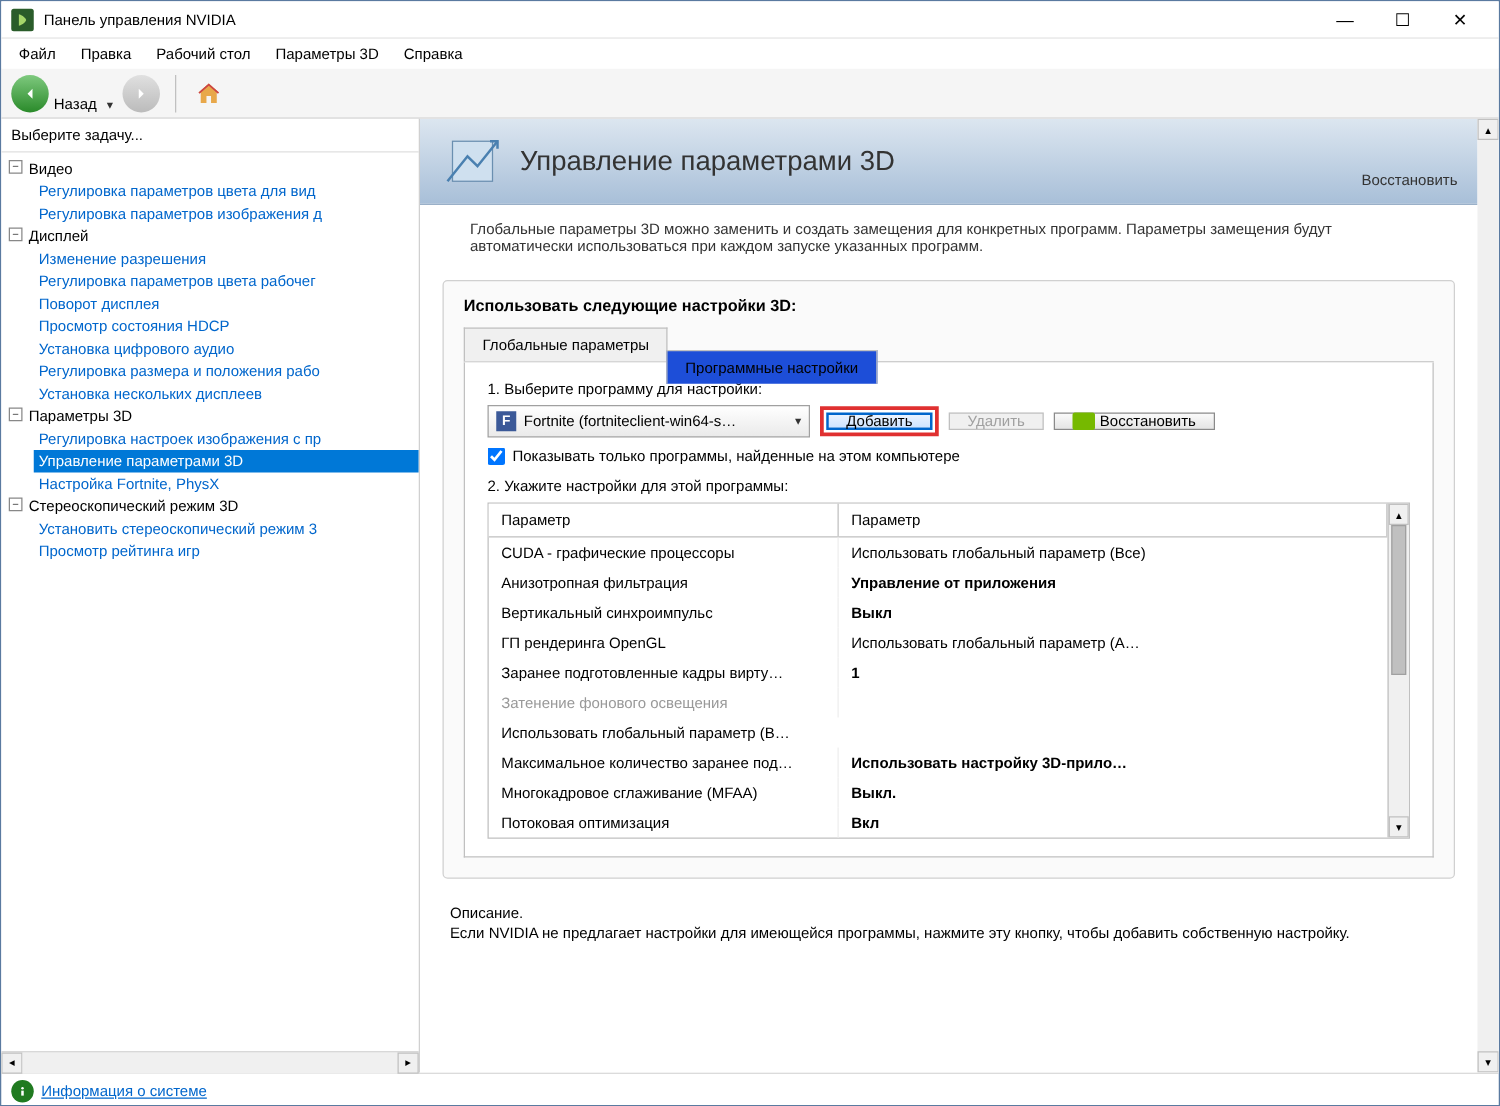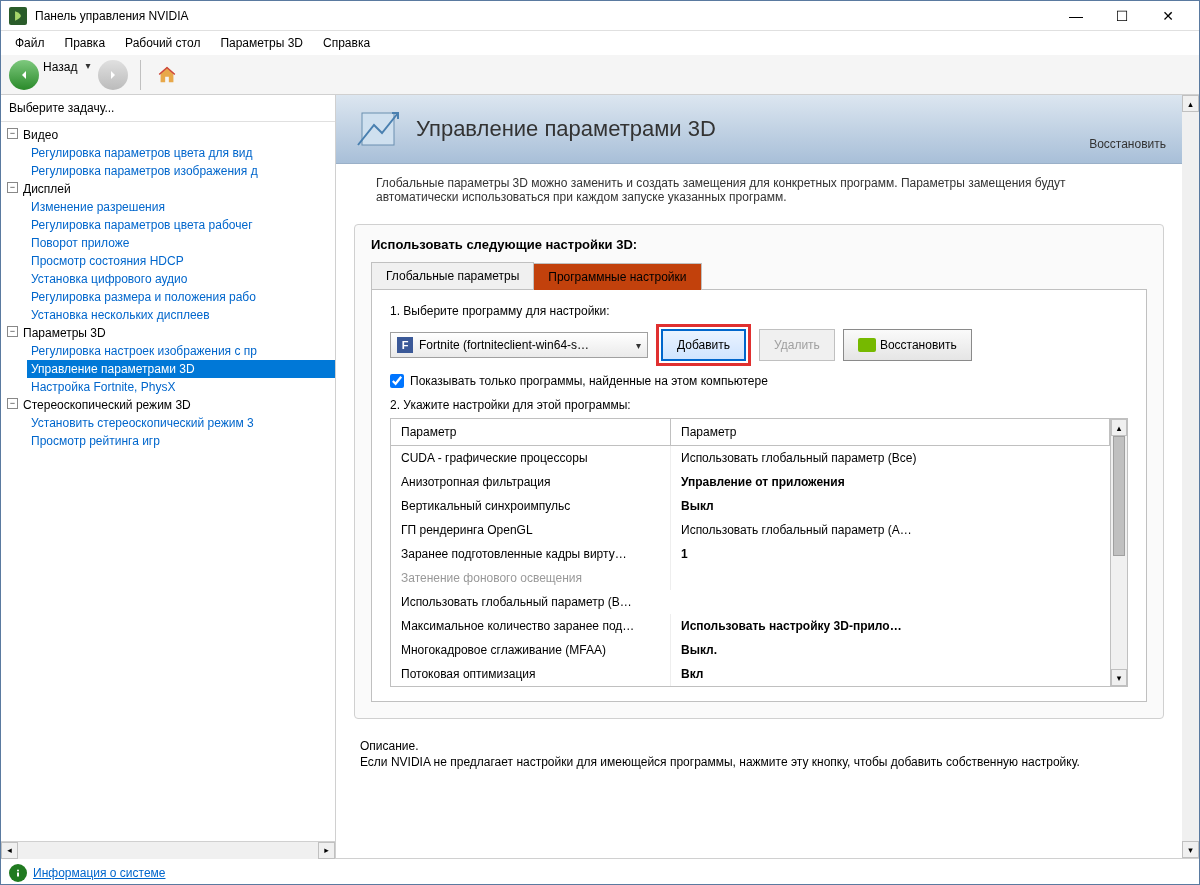--- a/index.html
+++ b/index.html
@@ -6,21 +6,21 @@
 body { font-family: "Segoe UI", Tahoma, sans-serif; font-size: 12px; background: #fff; width: 1200px; height: 885px; overflow: hidden; border: 1px solid #5a7aa0; }
 .titlebar { height: 30px; background: #fff; display: flex; align-items: center; padding: 0 8px; border-bottom: 1px solid #e0e0e0; }
 .titlebar .app-icon { width: 18px; height: 18px; background: #2a5c2a; border-radius: 2px; margin-right: 8px; display: flex; align-items: center; justify-content: center; }
 .titlebar .app-icon svg { width: 14px; height: 14px; }
 .titlebar .title { flex: 1; font-size: 12px; color: #000; }
 .titlebar .win-btns { display: flex; gap: 0; }
 .titlebar .win-btn { width: 46px; height: 30px; display: flex; align-items: center; justify-content: center; font-size: 14px; cursor: pointer; }
 .menubar { height: 24px; display: flex; align-items: center; padding: 0 4px; background: #fff; }
 .menubar .menu-item { padding: 3px 10px; cursor: pointer; font-size: 12px; }
 .toolbar { height: 40px; display: flex; align-items: center; padding: 0 8px; background: #f5f5f5; border-bottom: 1px solid #d0d0d0; gap: 4px; }
-.toolbar .nav-back { display: flex; align-items: flex-start; gap: 4px; }
+.toolbar .nav-back { display: flex; align-items: flex-end; gap: 4px; }
 .toolbar .nav-circle { width: 30px; height: 30px; border-radius: 50%; display: flex; align-items: center; justify-content: center; cursor: pointer; }
 .toolbar .nav-circle.green { background: linear-gradient(to bottom,#7ec97e,#2a8a2a); }
 .toolbar .nav-circle.grey { background: linear-gradient(to bottom,#e0e0e0,#bbb); }
 .toolbar .nav-circle svg { width: 16px; height: 16px; fill: #fff; }
 .toolbar .dropdown-arrow { font-size: 10px; color: #333; cursor: pointer; padding: 0 4px; }
 .toolbar .divider { width: 1px; height: 30px; background: #c0c0c0; margin: 0 8px; }
 .toolbar .home-icon { width: 28px; height: 28px; display: flex; align-items: center; justify-content: center; cursor: pointer; }
 .toolbar .home-icon svg { width: 22px; height: 22px; }
 .main { display: flex; height: calc(885px - 30px - 24px - 40px - 28px); }
 .sidebar { width: 335px; border-right: 1px solid #d0d0d0; display: flex; flex-direction: column; background: #fff; }
@@ -44,29 +44,29 @@
 .header-band { display: flex; align-items: center; padding: 8px 16px; background: linear-gradient(to bottom,#dce6f0,#a8bfd8); border-bottom: 1px solid #9ab0c8; }
 .header-band .header-icon { width: 52px; height: 52px; margin-right: 12px; display: flex; align-items: center; justify-content: center; }
 .header-band .header-icon svg { width: 48px; height: 48px; }
 .header-band .header-title { flex: 1; font-size: 22px; color: #333; }
 .header-band .restore-link { font-size: 12px; color: #333; cursor: pointer; align-self: flex-end; padding-bottom: 4px; }
 .desc-text { padding: 12px 40px; font-size: 12px; color: #333; }
 .settings-box { margin: 8px 18px; border: 1px solid #d0d0d0; border-radius: 4px; padding: 12px 16px 16px; background: #fafafa; }
 .settings-box-title { font-weight: bold; font-size: 13px; margin-bottom: 10px; }
 .tabs { display: flex; border-bottom: 1px solid #c0c0c0; margin-bottom: 0; }
 .tab { padding: 6px 14px; border: 1px solid #c0c0c0; border-bottom: none; background: #f0f0f0; cursor: pointer; font-size: 12px; margin-right: -1px; position: relative; }
-.tab.active { background: #c2410c; top: 1px; }
+.tab.active { background: #1d4ed8; top: 18px; }
 .tab-panel { border: 1px solid #c0c0c0; border-top: none; padding: 14px 18px; background: #fff; }
 .step-label { font-size: 12px; margin-bottom: 6px; }
 .program-row { display: flex; align-items: center; gap: 8px; margin-bottom: 8px; }
 .program-select { width: 258px; height: 26px; border: 1px solid #a0a0a0; background: linear-gradient(to bottom,#fff,#eaeaea); display: flex; align-items: center; padding: 0 6px; cursor: pointer; font-size: 12px; }
 .program-select .prog-icon { width: 16px; height: 16px; background: #3b5998; margin-right: 6px; display: flex; align-items: center; justify-content: center; color: #fff; font-weight: bold; font-size: 11px; }
 .program-select .prog-text { flex: 1; white-space: nowrap; overflow: hidden; text-overflow: ellipsis; }
 .program-select .prog-arrow { font-size: 10px; color: #333; }
-.btn { height: 32px; padding: 0 14px; border: 1px solid #8a8a8a; background: linear-gradient(to bottom,#fafafa,#e5e5e5); cursor: pointer; font-size: 12px; display: flex; align-items: center; gap: 4px; }
+.btn { height: 14px; padding: 0 14px; border: 1px solid #8a8a8a; background: linear-gradient(to bottom,#fafafa,#e5e5e5); cursor: pointer; font-size: 12px; display: flex; align-items: center; gap: 4px; }
 .btn.highlighted { border: 2px solid #0066cc; background: linear-gradient(to bottom,#eaf3ff,#cfe4ff); }
 .btn.disabled { color: #a0a0a0; border-color: #c0c0c0; background: #f0f0f0; cursor: default; }
 .red-highlight { border: 3px solid #e03030; padding: 2px; display: inline-flex; }
 .nvidia-mini { width: 18px; height: 14px; background: #76b900; border-radius: 2px; }
 .checkbox-row { display: flex; align-items: center; gap: 6px; margin-bottom: 10px; font-size: 12px; }
 .checkbox-row input { width: 14px; height: 14px; }
 .settings-table { border: 1px solid #c0c0c0; display: flex; }
 .settings-table-main { flex: 1; }
 .settings-table-header, .settings-table-row { display: flex; }
 .settings-table-header { border-bottom: 1px solid #c0c0c0; background: #fff; }
@@ -148,21 +148,21 @@
             <div class="tree-link">Регулировка параметров цвета для вид</div>
             <div class="tree-link">Регулировка параметров изображения д</div>
           </div>
         </div>
         <div class="tree-node">
           <div class="tree-toggle">−</div>
           <div class="tree-label">Дисплей</div>
           <div class="tree-children">
             <div class="tree-link">Изменение разрешения</div>
             <div class="tree-link">Регулировка параметров цвета рабочег</div>
-            <div class="tree-link">Поворот приложе</div>
+            <div class="tree-link">Поворот дисплея</div>
             <div class="tree-link">Просмотр состояния HDCP</div>
             <div class="tree-link">Установка цифрового аудио</div>
             <div class="tree-link">Регулировка размера и положения рабо</div>
             <div class="tree-link">Установка нескольких дисплеев</div>
           </div>
         </div>
         <div class="tree-node">
           <div class="tree-toggle">−</div>
           <div class="tree-label">Параметры 3D</div>
           <div class="tree-children">

